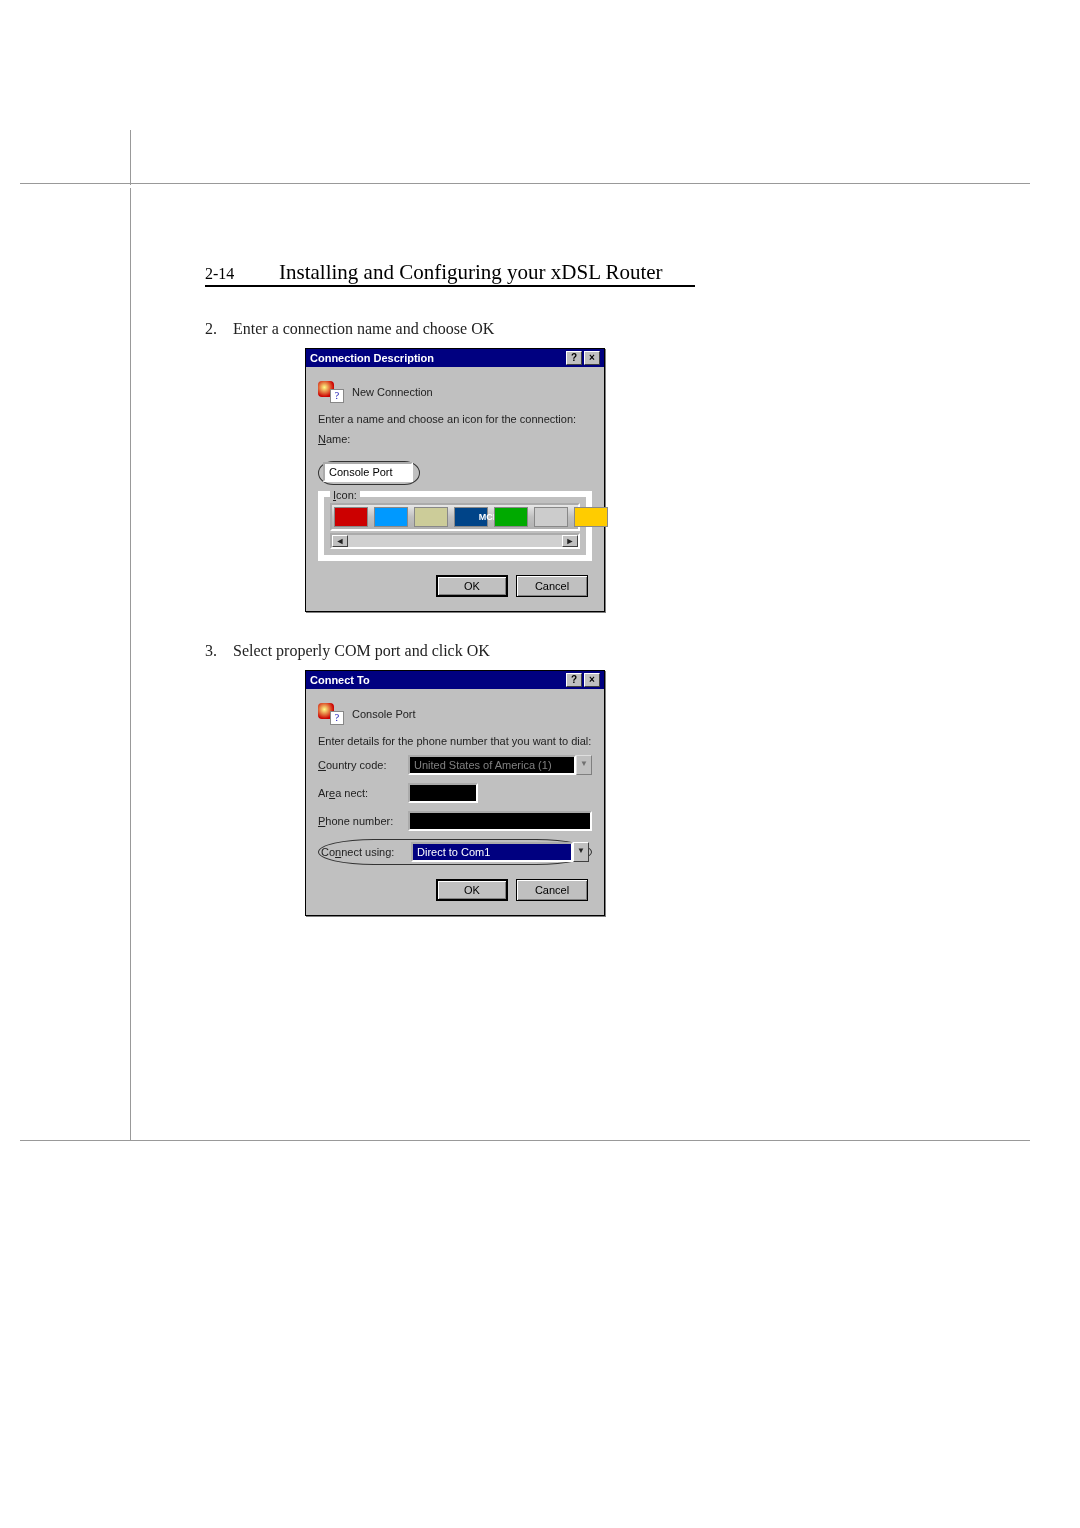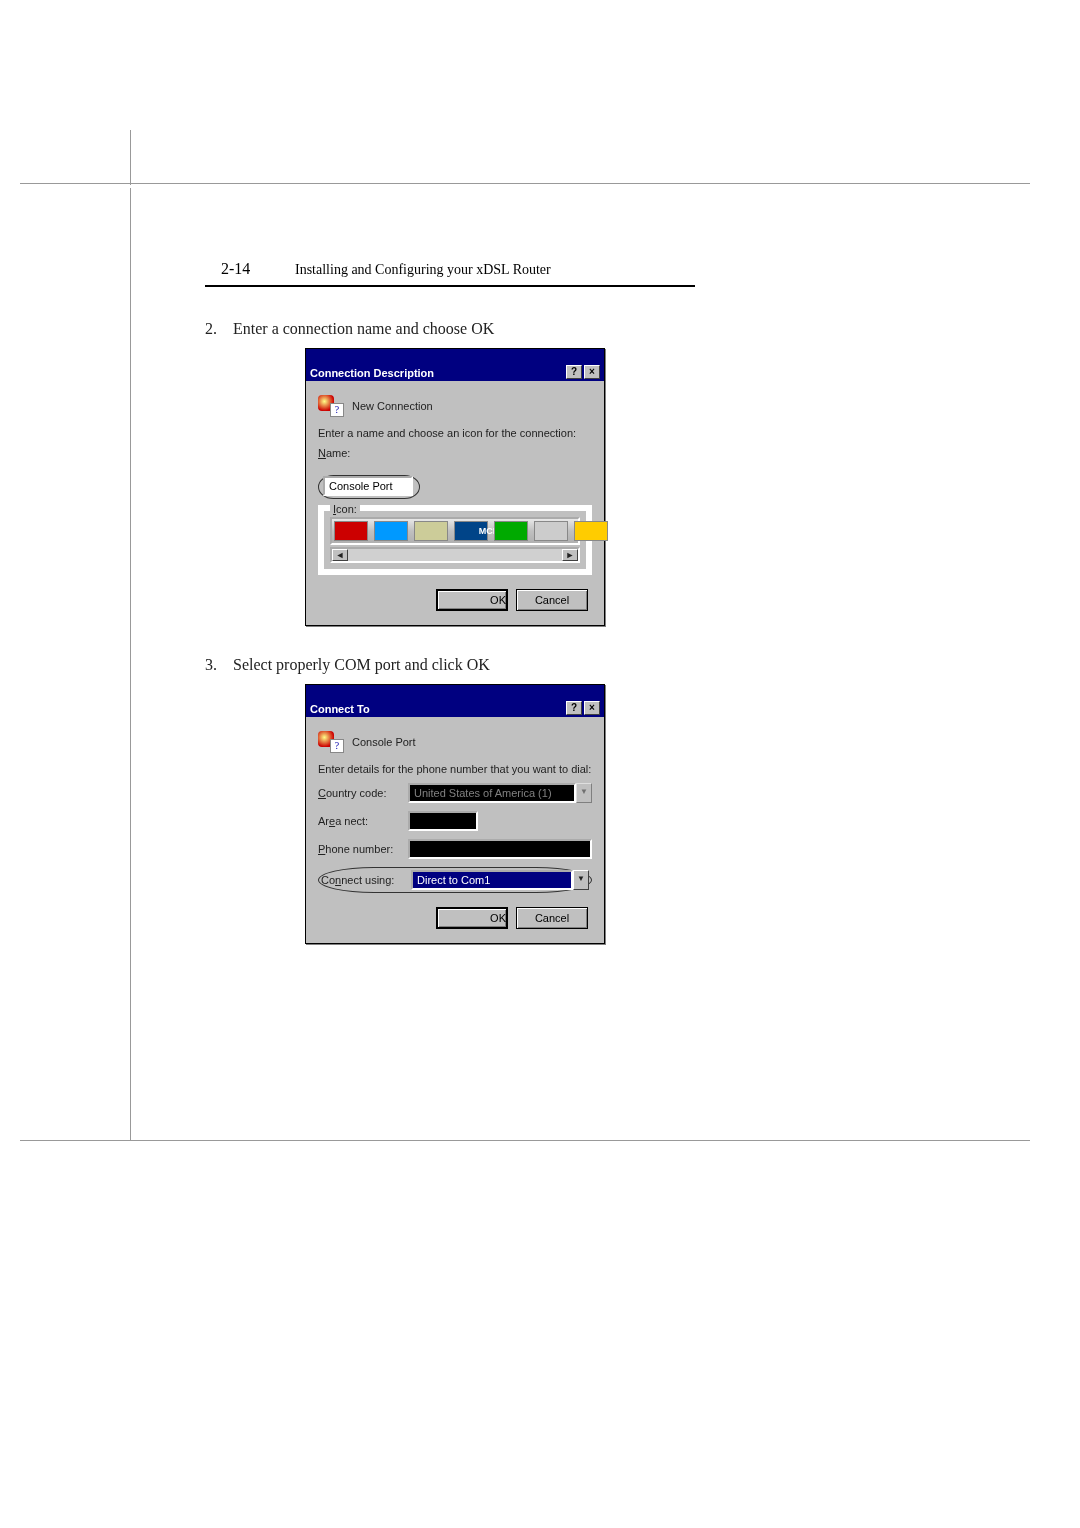--- a/index.html
+++ b/index.html
@@ -44,25 +44,24 @@
     position: absolute;
     left: 205px;
     top: 260px;
     width: 500px;
   }
   .page-header .pn {
     font-family: "Times New Roman", serif;
     font-size: 16px;
     display: inline-block;
     width: 70px;
-    margin-left: 16px;
   }
   .page-header .title {
     font-family: "Times New Roman", serif;
-    font-size: 14px;
+    font-size: 21px;
   }
   .header-rule {
     position: absolute;
     left: 205px;
     top: 285px;
     width: 490px;
     border-top: 2.5px solid #000;
   }
   .content {
     position: absolute;
@@ -91,23 +90,23 @@
     font-family: "MS Sans Serif", Tahoma, sans-serif;
     font-size: 11px;
     box-shadow: 1px 1px 0 #808080;
   }
   .titlebar {
     background: #000080;
     color: #fff;
     font-weight: bold;
     padding: 2px 4px;
     display: flex;
-    align-items: flex-end;
+    align-items: center;
     justify-content: space-between;
-    height: 32px;
+    height: 18px;
   }
   .titlebar .btns { display: flex; gap: 2px; }
   .tb-btn {
     width: 16px; height: 14px;
     background: #c0c0c0;
     border: 1px solid #fff;
     border-right-color: #404040;
     border-bottom-color: #404040;
     color: #000;
     font-size: 10px;
@@ -214,21 +213,21 @@
   }
   .win-btn {
     min-width: 72px;
     height: 22px;
     background:#c0c0c0;
     border:1px solid #000;
     box-shadow: inset 1px 1px 0 #fff, inset -1px -1px 0 #808080;
     font-family: inherit;
     font-size: 11px;
   }
-  .win-btn.default { border: 2px solid #000; text-align: right; }
+  .win-btn.default { border: 2px solid #000; }
   .lbl-col { width: 90px; display:inline-block; }
   .sel-wrap { display:inline-flex; flex:1; }
   .sel-wrap .win-input { flex:1; }
   .drop-btn {
     width:16px; height:20px;
     background:#c0c0c0;
     border:1px solid #fff;
     border-right-color:#404040;
     border-bottom-color:#404040;
     font-size:8px;

